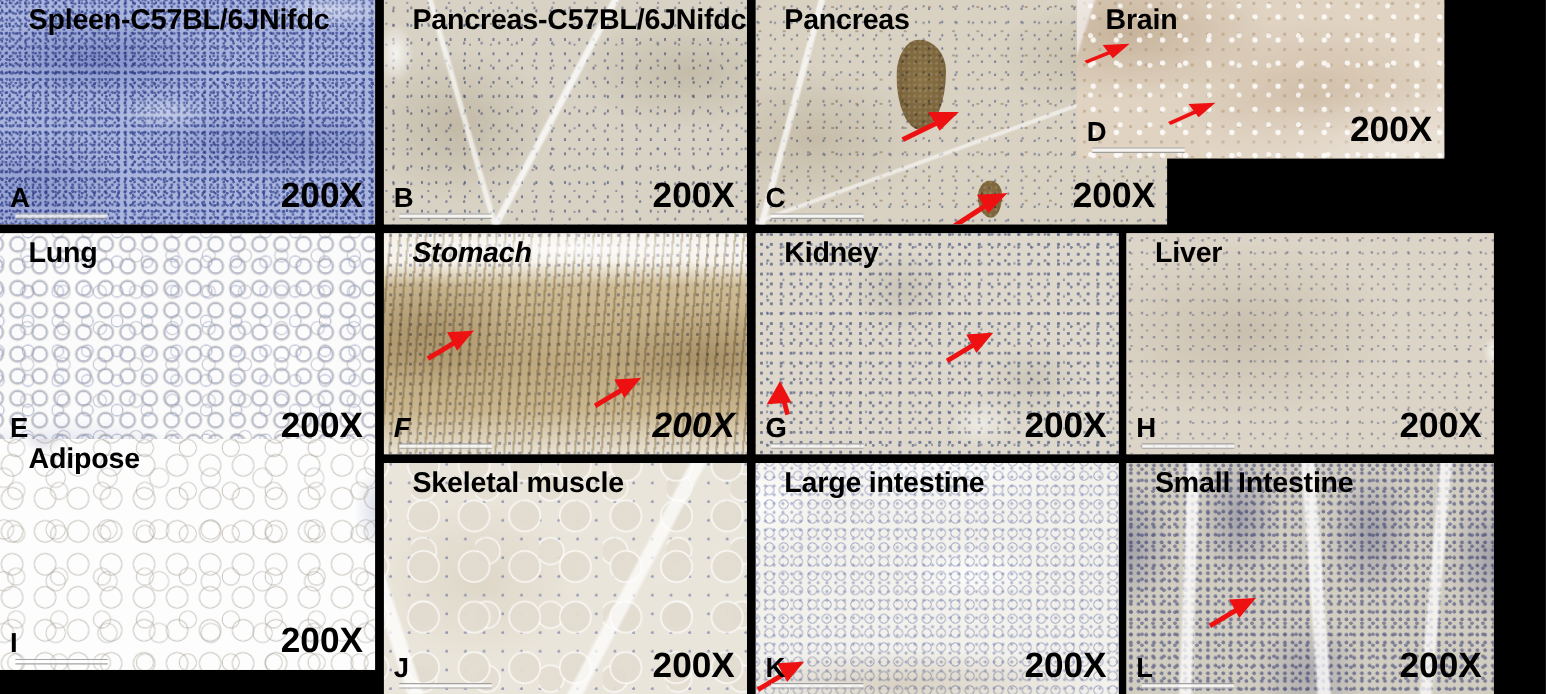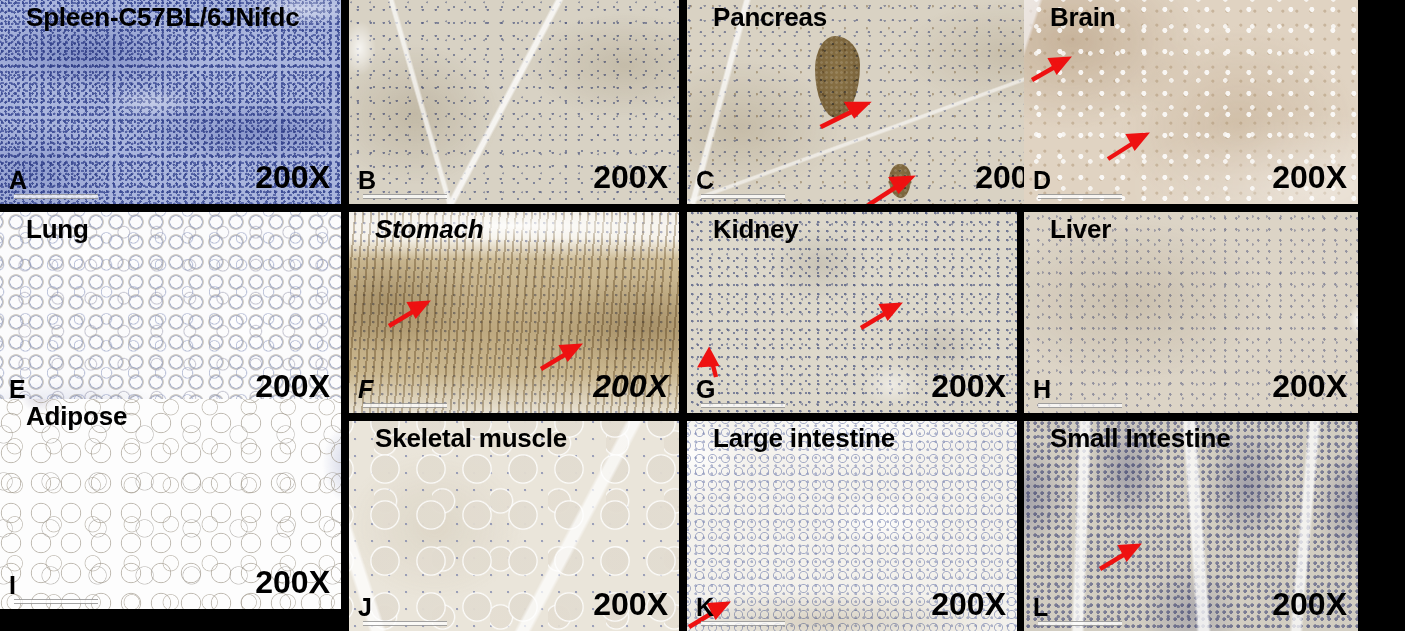--- a/index.html
+++ b/index.html
@@ -384,20 +384,21 @@
   </div>
 
   <div class="panel" style="left:349px;top:0;width:330px;height:204px;">
     <div class="tissue t-pancreas-ctl">
       <div class="base"></div>
         <div class="blotch"></div>
         <div class="grain"></div>
         <div class="light"></div>
     </div>
     <div class="scale-bar"></div>
+    <div class="tissue-label">Pancreas-C57BL/6JNifdc</div>
     <div class="panel-letter">B</div>
     <div class="mag-label">200X</div>
   </div>
 
   <div class="panel" style="left:687px;top:0;width:374px;height:204px;">
     <div class="tissue t-pancreas">
       <div class="base"></div>
         <div class="blotch"></div>
         <div class="grain"></div>
         <div class="light"></div>
@@ -413,21 +414,21 @@
           <polygon points="197,178 181,179 187,190"></polygon>
         </g>
       </svg>
     </div>
     <div class="scale-bar"></div>
     <div class="tissue-label">Pancreas</div>
     <div class="panel-letter">C</div>
     <div class="mag-label">200X</div>
   </div>
 
-  <div class="panel" style="left:1024px;top:0;width:334px;height:204px;">
+  <div class="panel" style="left:979px;top:0;width:334px;height:144px;">
     <div class="tissue t-brain">
       <div class="base"></div>
         <div class="blotch"></div>
         <div class="grain"></div>
         <div class="light"></div>
     </div>
     <div class="arrow-layer">
       <svg viewBox="0 0 334 204" preserveAspectRatio="none">
         <g stroke="#ee1111" stroke-width="4.4" fill="#ee1111">
           <line x1="8" y1="80" x2="36" y2="64"></line>

